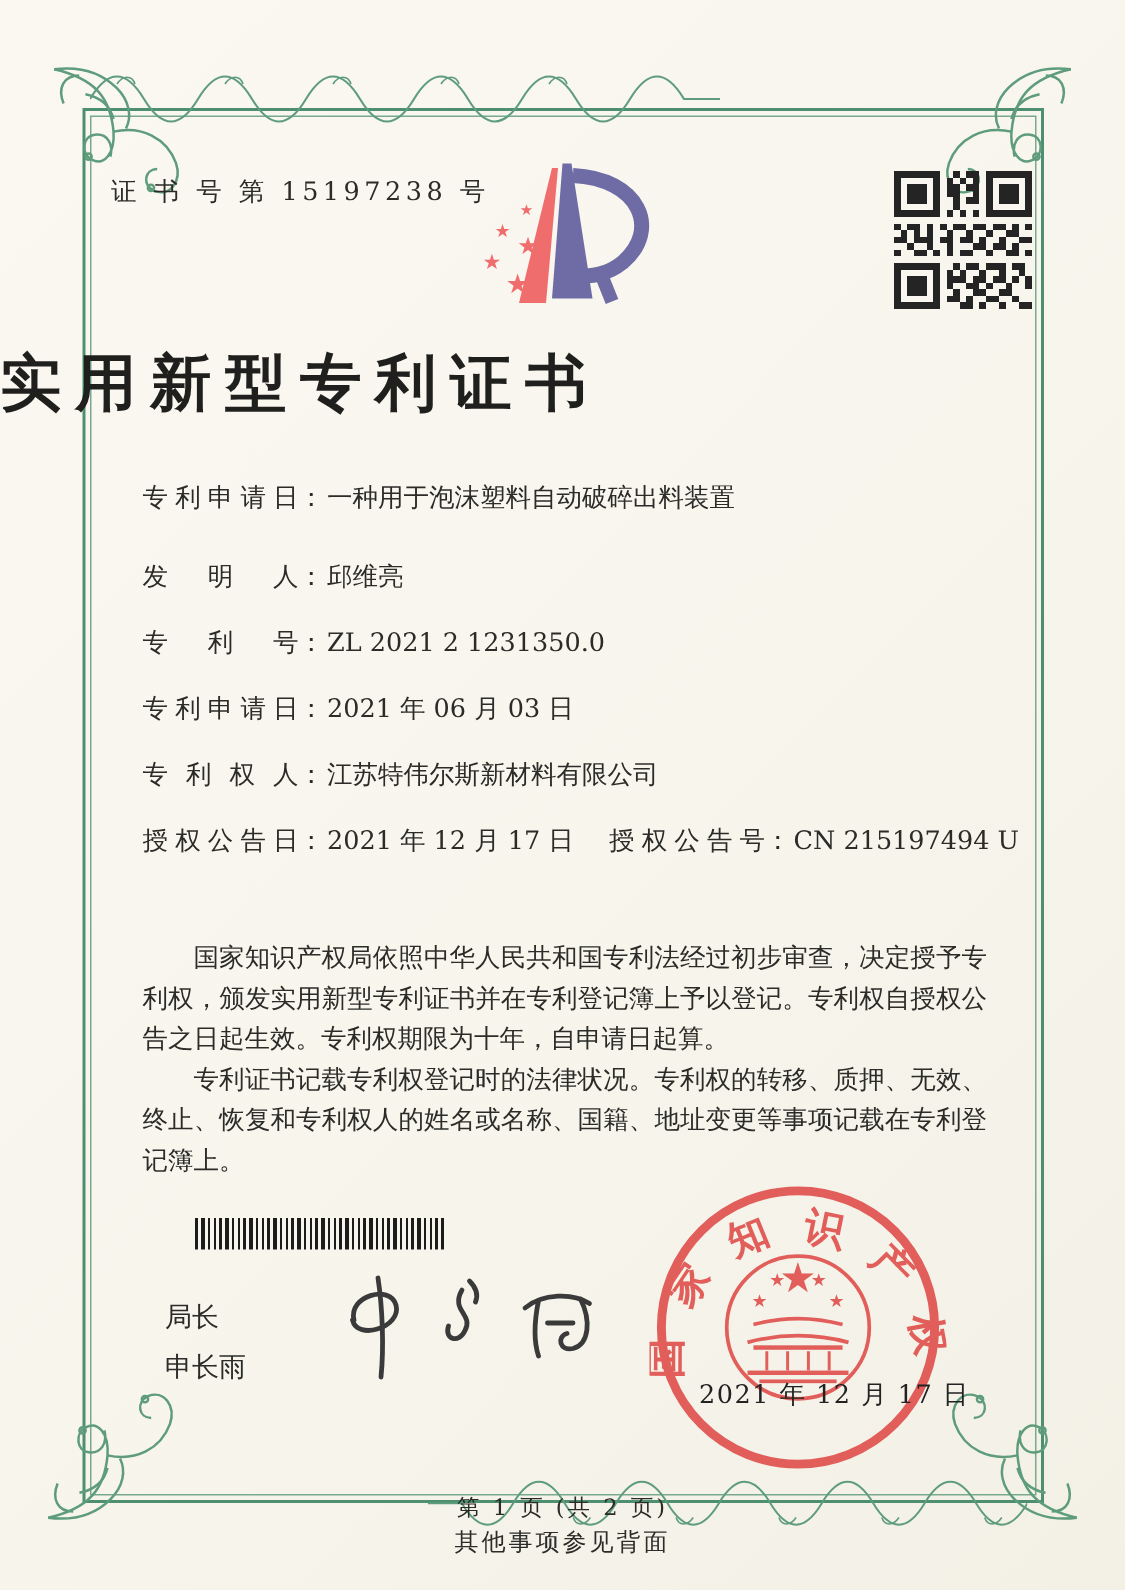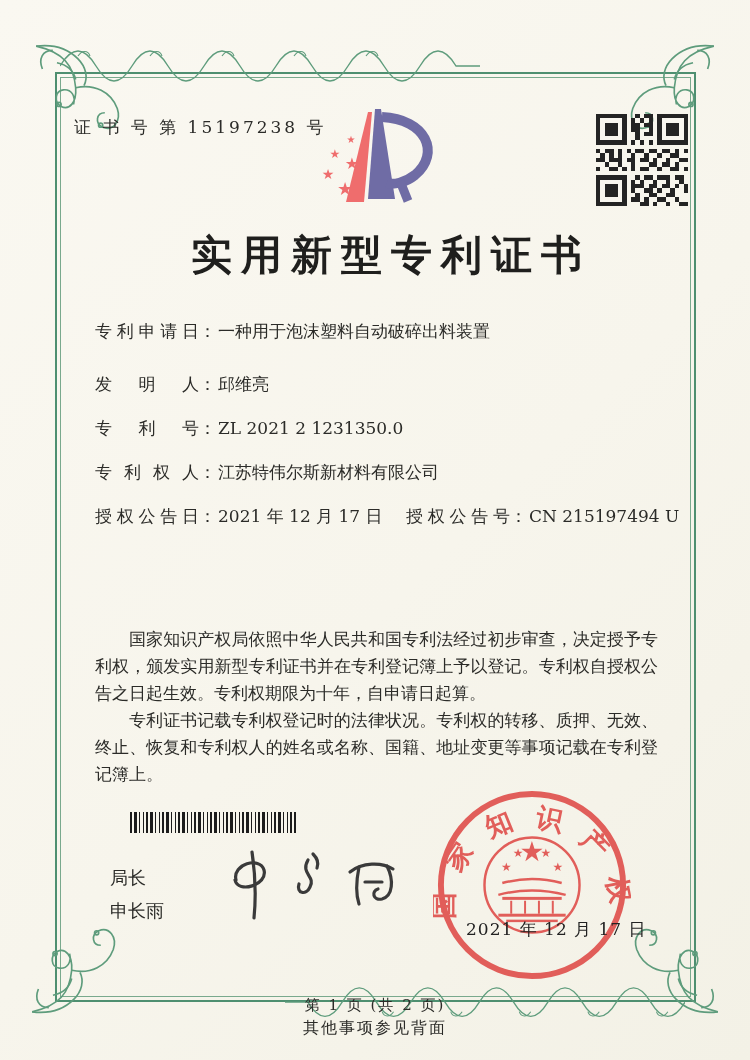--- a/index.html
+++ b/index.html
@@ -16,22 +16,22 @@
   .corner.tl{left:32px;top:42px;}
   .corner.tr{left:614px;top:42px;transform:scaleX(-1);}
   .corner.bl{left:28px;top:912px;transform:scaleY(-1);}
   .corner.br{left:618px;top:912px;transform:scale(-1,-1);}
   .vine{position:absolute;}
   .vine.top{left:60px;top:40px;}
   .vine.bottom{left:285px;top:982px;transform:scale(-1,-1);}
   .cert-no{position:absolute;left:74px;top:116px;font-size:17px;letter-spacing:3px;}
   .logo{position:absolute;left:302px;top:100px;width:155px;height:128px;}
   .qr{position:absolute;left:596px;top:114px;width:92px;height:92px;}
-  .title{position:absolute;left:0;right:0;top:228px;margin:0;text-align:center;
-         font-size:41px;font-weight:600;letter-spacing:9px;color:#1f1f1d;padding-left:32px;}
+  .title{position:absolute;left:0;right:0;top:228px;margin:0;
+         font-size:41px;font-weight:600;letter-spacing:9px;color:#1f1f1d;}
   .fields{position:absolute;left:95px;top:320px;width:575px;font-size:17px;}
   .field-row{margin-bottom:21px;white-space:nowrap;}
   .field-row:first-child{margin-bottom:30px;}
   .f-label{display:inline-block;width:104px;text-align:justify;text-align-last:justify;}
   .f-colon{display:inline-block;margin-right:2px;}
   .f-value1{display:inline-block;width:188px;}
   .body-text{position:absolute;left:95px;top:626px;width:563px;font-size:17px;line-height:27px;text-align:justify;}
   .body-text p{margin:0;text-indent:2em;}
   .barcode{position:absolute;left:130px;top:812px;width:166px;height:21px;
     background:repeating-linear-gradient(90deg,
@@ -143,20 +143,23 @@
     <div class="field-row">
       <span class="f-label">专利申请日</span><span class="f-colon">：</span><span class="f-value">一种用于泡沫塑料自动破碎出料装置</span>
     </div>
     <div class="field-row">
       <span class="f-label">发明人</span><span class="f-colon">：</span><span class="f-value">邱维亮</span>
     </div>
     <div class="field-row">
       <span class="f-label">专利号</span><span class="f-colon">：</span><span class="f-value">ZL 2021 2 1231350.0</span>
     </div>
     <div class="field-row">
+      <span class="f-label">专利申请日</span><span class="f-colon">：</span><span class="f-value">2021 年 06 月 03 日</span>
+    </div>
+    <div class="field-row">
       <span class="f-label">专利权人</span><span class="f-colon">：</span><span class="f-value">江苏特伟尔斯新材料有限公司</span>
     </div>
     <div class="field-row">
       <span class="f-label">授权公告日</span><span class="f-colon">：</span><span class="f-value f-value1">2021 年 12 月 17 日</span><span class="f-label">授权公告号</span><span class="f-colon">：</span><span class="f-value">CN 215197494 U</span>
     </div>
   </div>
 
   <div class="body-text">
     <p>国家知识产权局依照中华人民共和国专利法经过初步审查，决定授予专利权，颁发实用新型专利证书并在专利登记簿上予以登记。专利权自授权公告之日起生效。专利权期限为十年，自申请日起算。</p>
     <p>专利证书记载专利权登记时的法律状况。专利权的转移、质押、无效、终止、恢复和专利权人的姓名或名称、国籍、地址变更等事项记载在专利登记簿上。</p>

